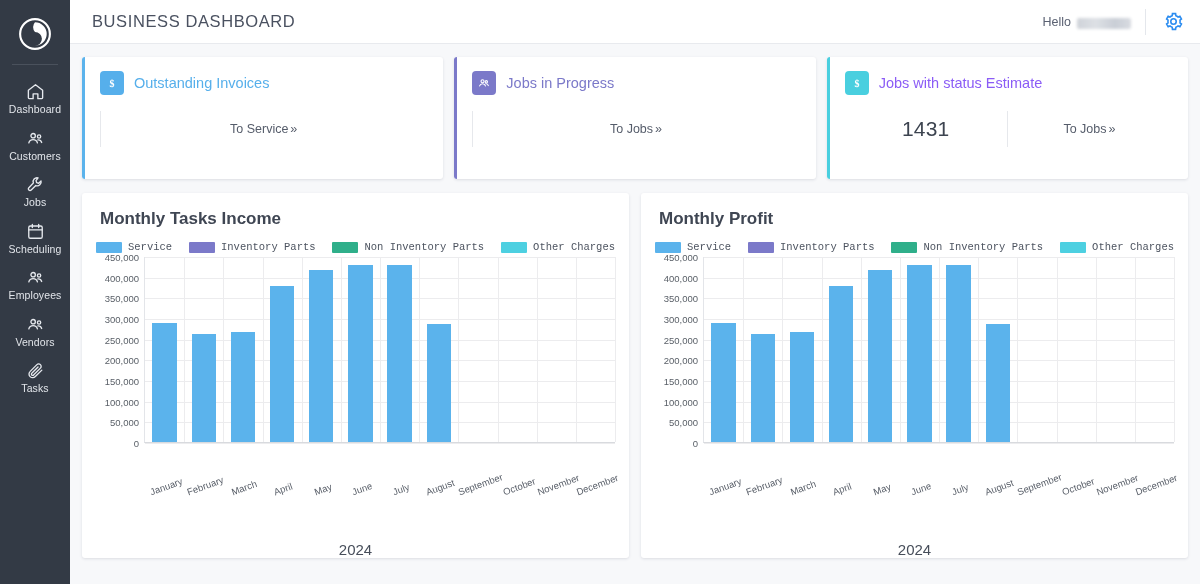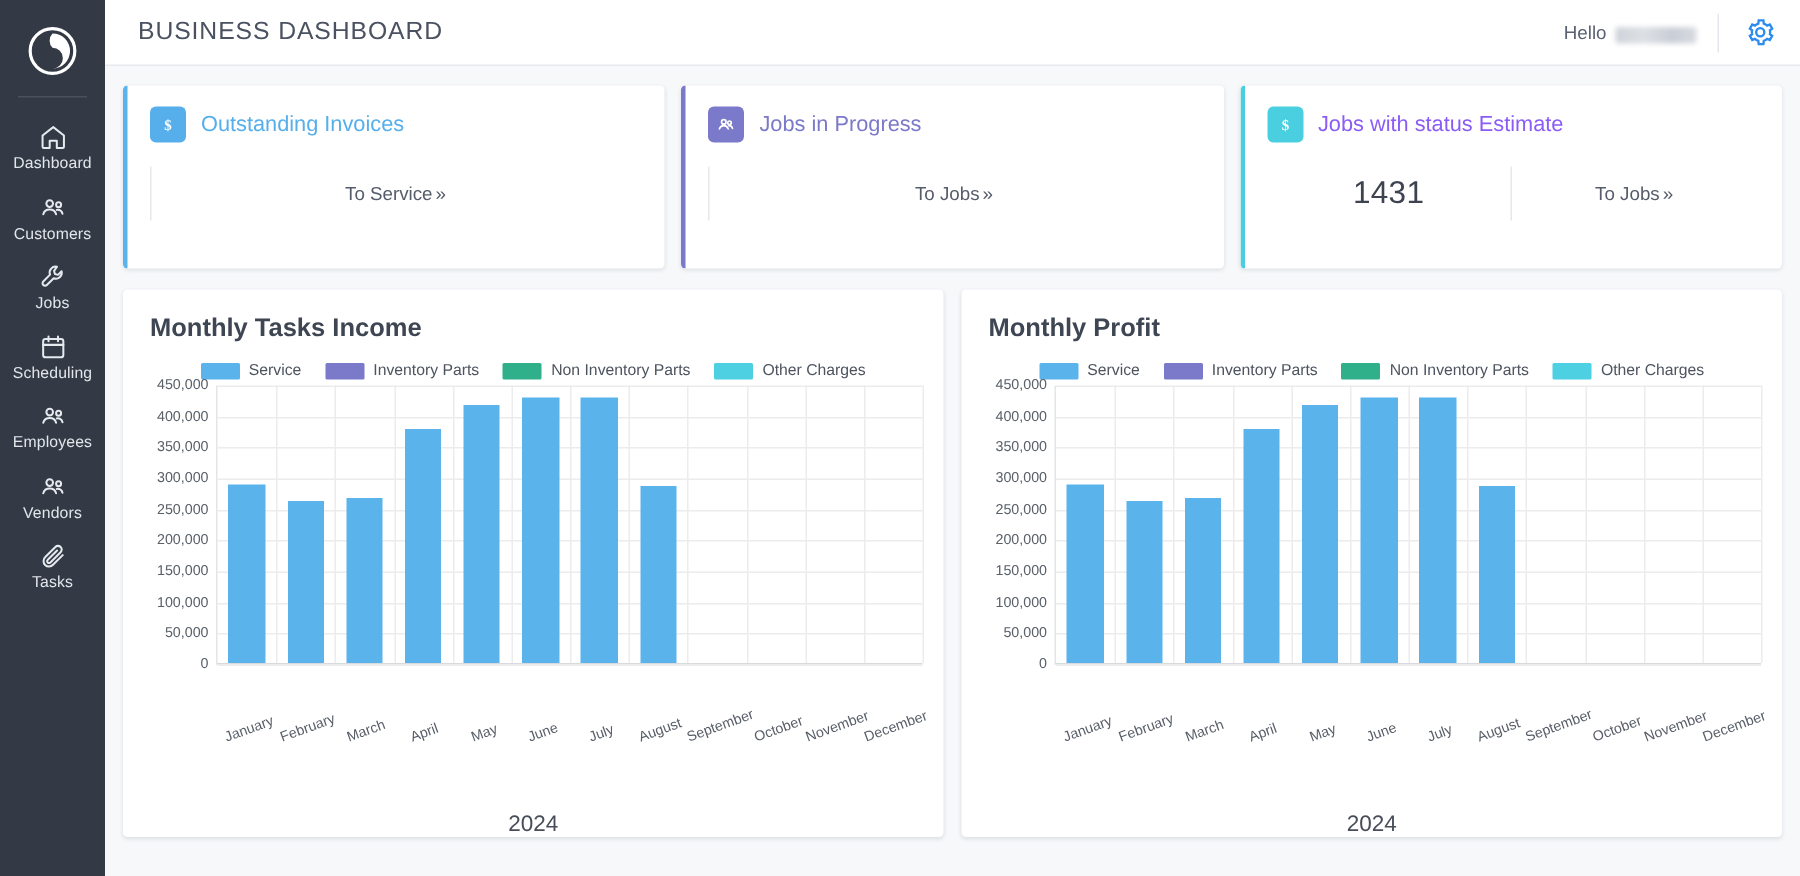--- a/index.html
+++ b/index.html
@@ -88,21 +88,21 @@
   .kpi-link .chev { letter-spacing: -1px; margin-left: 2px; }
 
   
   .charts { display: flex; gap: 12px; margin-top: 14px; }
   .panel {
     flex: 1; background: #fff; border-radius: 3px; height: 365px;
     box-shadow: 0 1px 3px rgba(40,50,70,.13); padding: 14px 14px 0 14px;
     display: flex; flex-direction: column; min-width: 0;
   }
   .panel-title { font-size: 17px; color: #3f4653; margin: 2px 0 6px 4px; }
-  .legend { display: flex; justify-content: center; gap: 16px; padding: 6px 0 4px; }
+  .legend { display: flex; justify-content: space-between; gap: 16px; padding: 6px 0 4px; font-family: Liberation Mono, monospace; }
   .leg { display: flex; align-items: center; gap: 6px; }
   .sw { width: 26px; height: 11px; border-radius: 1px; }
   .leg-txt { font-size: 10.5px; color: #4d5460; white-space: nowrap; }
 
   .plot-wrap { display: flex; flex: 1; min-height: 0; }
   .yaxis {
     width: 48px; flex: 0 0 48px; position: relative; height: 186px;
   }
   .ytick {
     position: absolute; right: 5px; transform: translateY(-50%);

